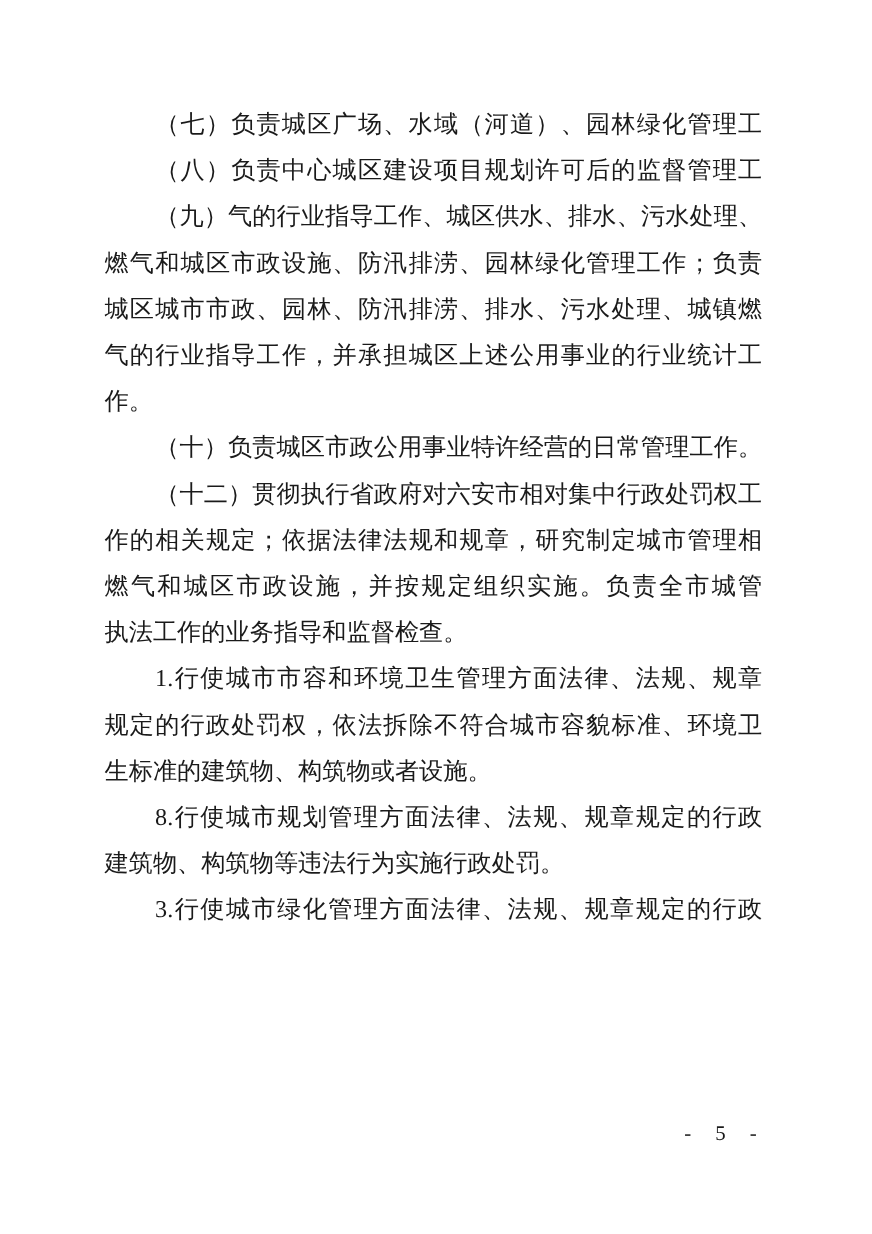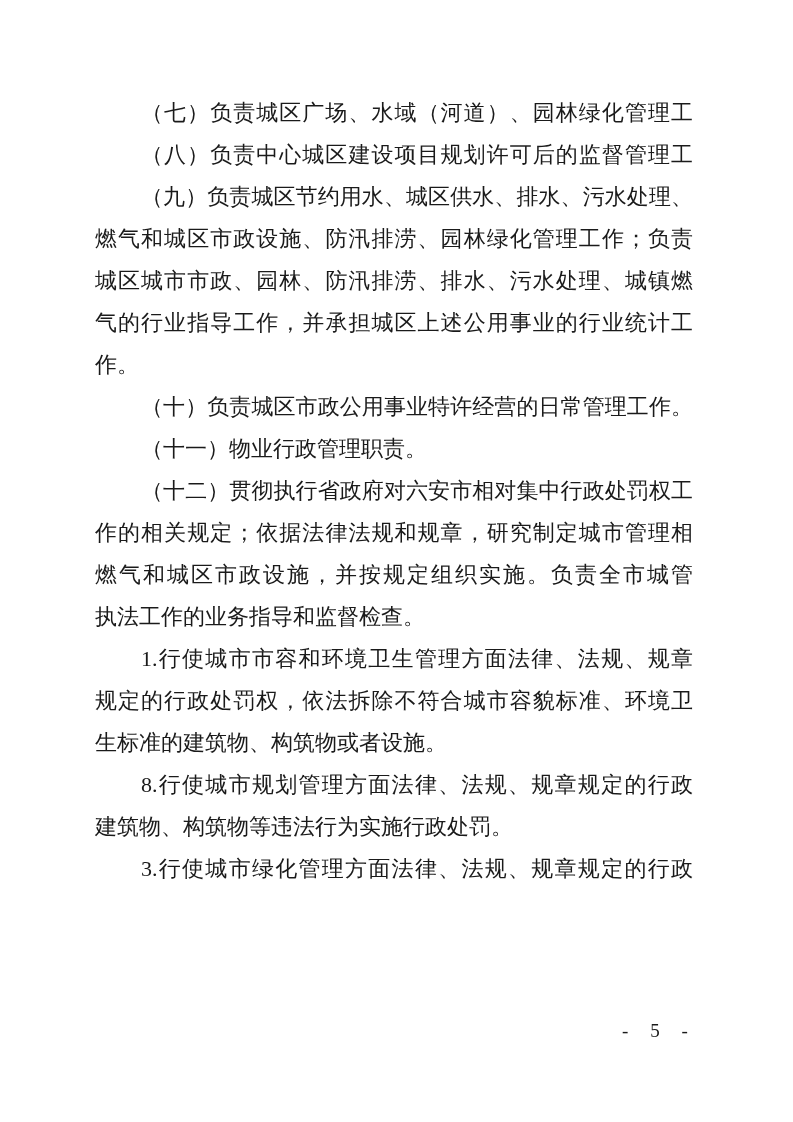--- a/index.html
+++ b/index.html
@@ -48,27 +48,26 @@
     font-family: "Liberation Serif", "DejaVu Serif", serif;
   }
 </style>
 </head>
 <body>
 
 <div class="page">
   <div class="text-block">
       <div class="line indent stretch">（七）负责城区广场、水域（河道）、园林绿化管理工作。</div>
       <div class="line indent stretch">（八）负责中心城区建设项目规划许可后的监督管理工作。</div>
-      <div class="line indent stretch">（九）负责城区节约用水、城区供水、排水、污水处理、</div>
+      <div class="line indent stretch">（九）气的行业指导工作、城区供水、排水、污水处理、</div>
       <div class="line stretch">燃气和城区市政设施、防汛排涝、园林绿化管理工作；负责</div>
       <div class="line stretch">城区城市市政、园林、防汛排涝、排水、污水处理、城镇燃</div>
       <div class="line stretch">气的行业指导工作，并承担城区上述公用事业的行业统计工</div>
       <div class="line">作。</div>
       <div class="line indent stretch">（十）负责城区市政公用事业特许经营的日常管理工作。</div>
-      <div class="line indent">（十一）物业行政管理职责。</div>
       <div class="line indent stretch">（十二）贯彻执行省政府对六安市相对集中行政处罚权工</div>
       <div class="line stretch">作的相关规定；依据法律法规和规章，研究制定城市管理相</div>
       <div class="line stretch">燃气和城区市政设施，并按规定组织实施。负责全市城管</div>
       <div class="line">执法工作的业务指导和监督检查。</div>
       <div class="line indent stretch">1.行使城市市容和环境卫生管理方面法律、法规、规章</div>
       <div class="line stretch">规定的行政处罚权，依法拆除不符合城市容貌标准、环境卫</div>
       <div class="line">生标准的建筑物、构筑物或者设施。</div>
       <div class="line indent stretch">8.行使城市规划管理方面法律、法规、规章规定的行政</div>
       <div class="line">建筑物、构筑物等违法行为实施行政处罚。</div>
       <div class="line indent stretch">3.行使城市绿化管理方面法律、法规、规章规定的行政</div>

